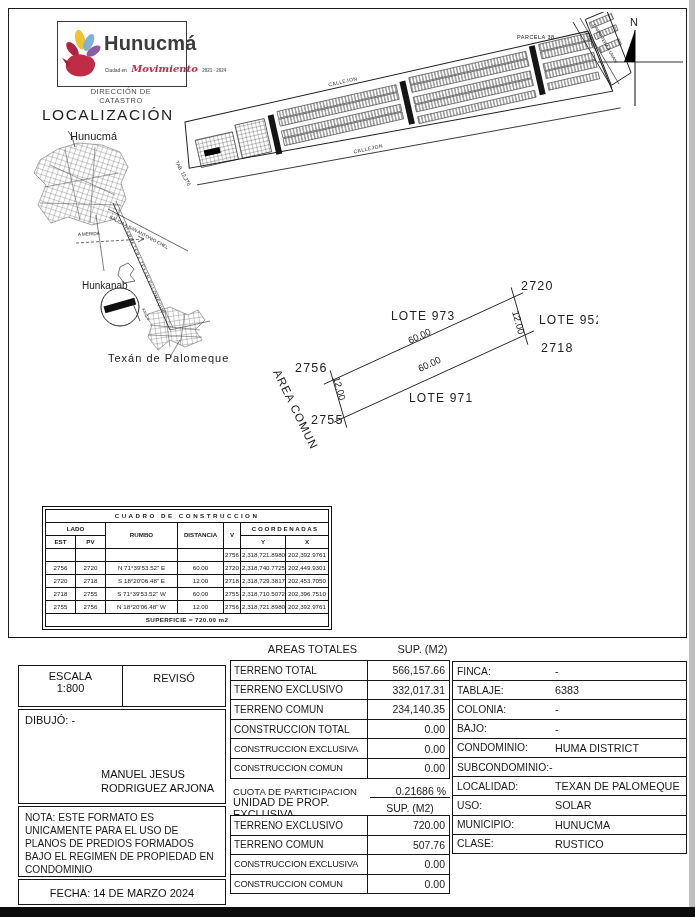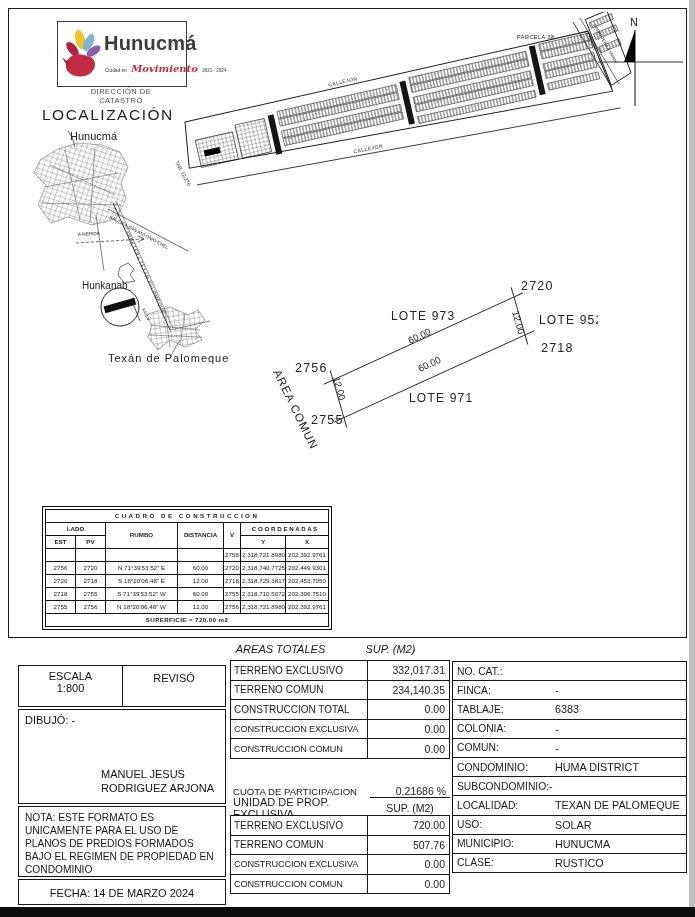--- a/index.html
+++ b/index.html
@@ -315,26 +315,30 @@
       <div style="margin-top:42px;text-align:left;padding-left:76px;line-height:1.25;">
         <div class="lbl11">MANUEL JESUS</div>
         <div class="lbl11">RODRIGUEZ ARJONA</div>
       </div>
     </div>
 
     <div class="fbox" style="left:10px;top:241px;width:208px;height:26px;text-align:center;line-height:24px;">
       <span class="lbl11">FECHA: 14 DE MARZO 2024</span>
     </div>
 
-    <div class="abs" style="left:204px;top:5px;width:220px;height:17px;display:flex;font-style:italic;">
+    <div class="abs" style="left:236px;top:5px;width:220px;height:17px;display:flex;">
       <div style="width:137px;text-align:center;font-size:11px;">AREAS TOTALES</div>
       <div style="flex:1;text-align:center;font-size:11px;">SUP. (M2)</div>
     </div>
 
     <div class="abs" style="left:222px;top:23px;width:220px;">
+      <div class="row20" style="height:20.6px;">
+        <div class="mlabel">TERRENO TOTAL</div>
+          <div class="mvalue">566,157.66</div>
+        </div>
       <div class="row20" style="height:20.6px;">
         <div class="mlabel">TERRENO EXCLUSIVO</div>
           <div class="mvalue">332,017.31</div>
         </div>
       <div class="row20" style="height:20.6px;">
         <div class="mlabel">TERRENO COMUN</div>
           <div class="mvalue">234,140.35</div>
         </div>
       <div class="row20" style="height:20.6px;">
         <div class="mlabel">CONSTRUCCION TOTAL</div>
@@ -374,37 +378,33 @@
           <div class="mvalue">0.00</div>
         </div>
       <div class="row20" style="height:20.5px;">
         <div class="mlabel sm">CONSTRUCCION COMUN</div>
           <div class="mvalue">0.00</div>
         </div>
     </div>
 
     <div class="abs" style="left:444px;top:24px;width:235px;">
       <div class="row20 rrow">
-        <span class="rlabel">NO. CAT.:</span>
-          <span class="rvalue"></span>
-        </div>
-      <div class="row20 rrow">
         <span class="rlabel">FINCA:</span>
           <span class="rvalue">-</span>
         </div>
       <div class="row20 rrow">
         <span class="rlabel">TABLAJE:</span>
           <span class="rvalue">6383</span>
         </div>
       <div class="row20 rrow">
         <span class="rlabel">COLONIA:</span>
           <span class="rvalue">-</span>
         </div>
       <div class="row20 rrow">
-        <span class="rlabel">COMUN:</span>
+        <span class="rlabel">BAJO:</span>
           <span class="rvalue">-</span>
         </div>
       <div class="row20 rrow">
         <span class="rlabel">CONDOMINIO:</span>
           <span class="rvalue">HUMA DISTRICT</span>
         </div>
       <div class="row20 rrow">
         <span class="rlabel">SUBCONDOMINIO:</span>
           <span class="rvalue" style="padding-left:0;">-</span>
         </div>

